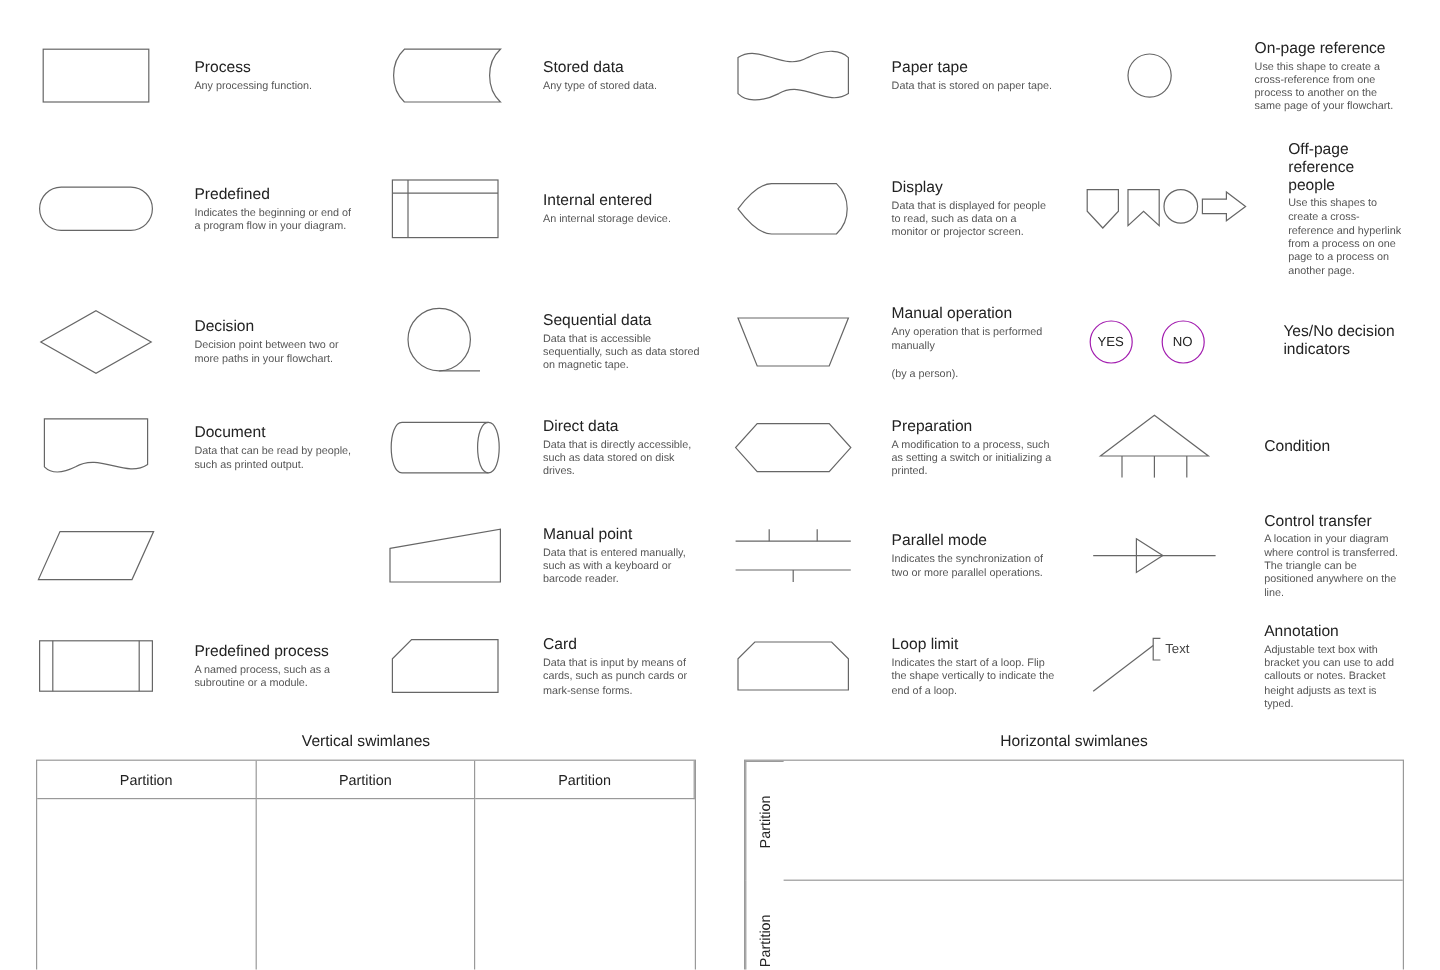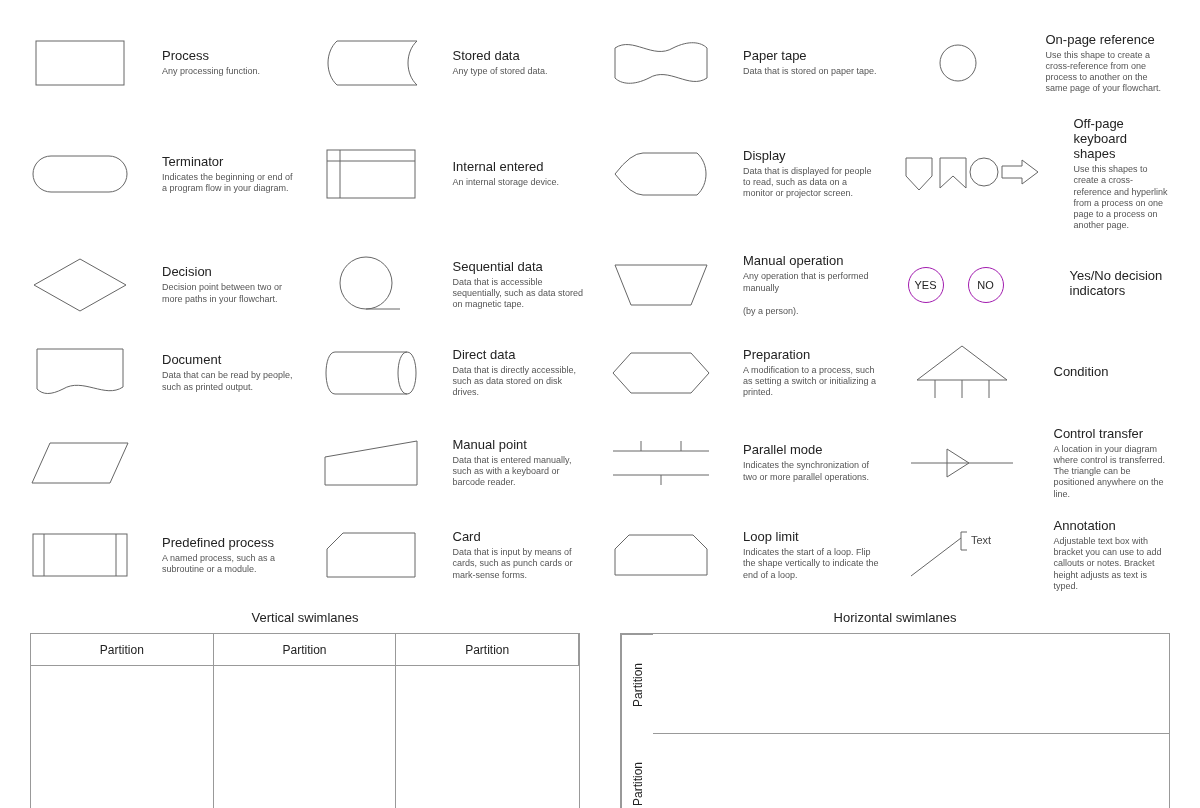--- a/index.html
+++ b/index.html
@@ -172,21 +172,21 @@
     </div>
   </div>
 
   <div class="cell">
     <div class="shape">
       <svg width="96" height="38">
           <rect x="1" y="1" width="94" height="36" rx="18" ry="18" class="stroke"></rect>
         </svg>
     </div>
     <div class="text">
-      <div class="title">Terminator</div>
+      <div class="title">Predefined</div>
       <div class="desc">Indicates the beginning or end of a program flow in your diagram.</div>
     </div>
   </div>
 
   <div class="cell">
     <div class="shape">
       <svg width="90" height="50">
         <rect x="1" y="1" width="88" height="48" class="stroke"></rect>
         <line x1="1" y1="12" x2="89" y2="12" class="stroke"></line>
         <line x1="14" y1="1" x2="14" y2="49" class="stroke"></line>
@@ -217,21 +217,21 @@
         <path d="M4 4 H30 V22 L17 36 L4 22 Z" class="stroke"></path>
 
         <path d="M38 4 H64 V34 L51 22 L38 34 Z" class="stroke"></path>
 
         <circle cx="82" cy="18" r="14" class="stroke"></circle>
 
         <path d="M100 12 H120 V6 L136 18 L120 30 V24 H100 Z" class="stroke"></path>
       </svg>
     </div>
     <div class="text">
-      <div class="title">Off-page keyboard shapes</div>
+      <div class="title">Off-page reference people</div>
       <div class="desc">Use this shapes to create a cross-reference and hyperlink from a process on one page to a process on another page.</div>
     </div>
   </div>
 
   <div class="cell">
     <div class="shape">
       <svg width="96" height="56">
           <path d="M48 2 L94 28 L48 54 L2 28 Z" class="stroke"></path>
         </svg>
     </div>

